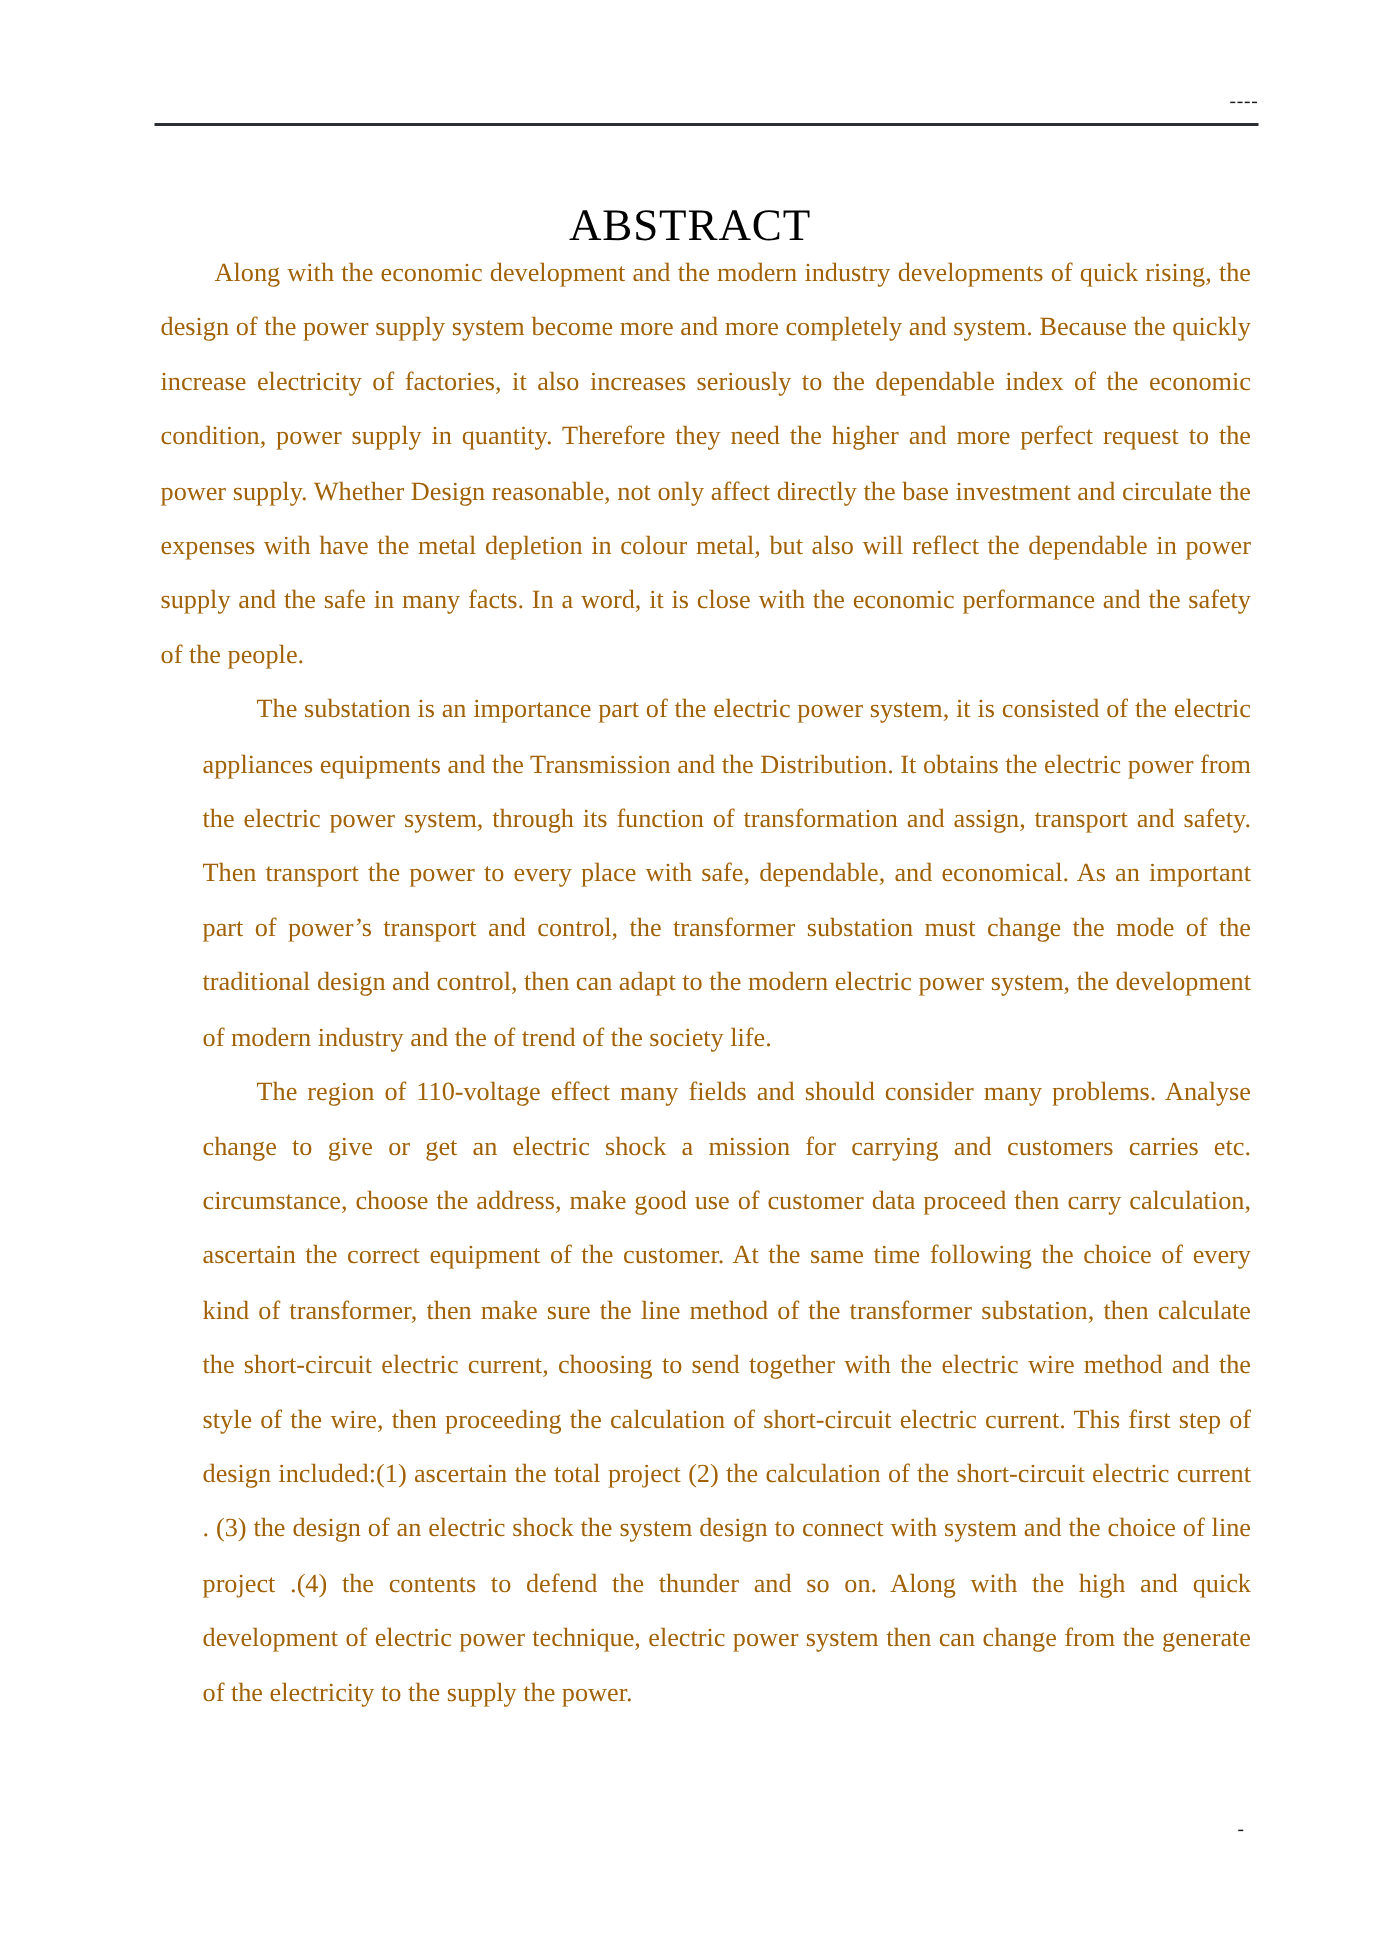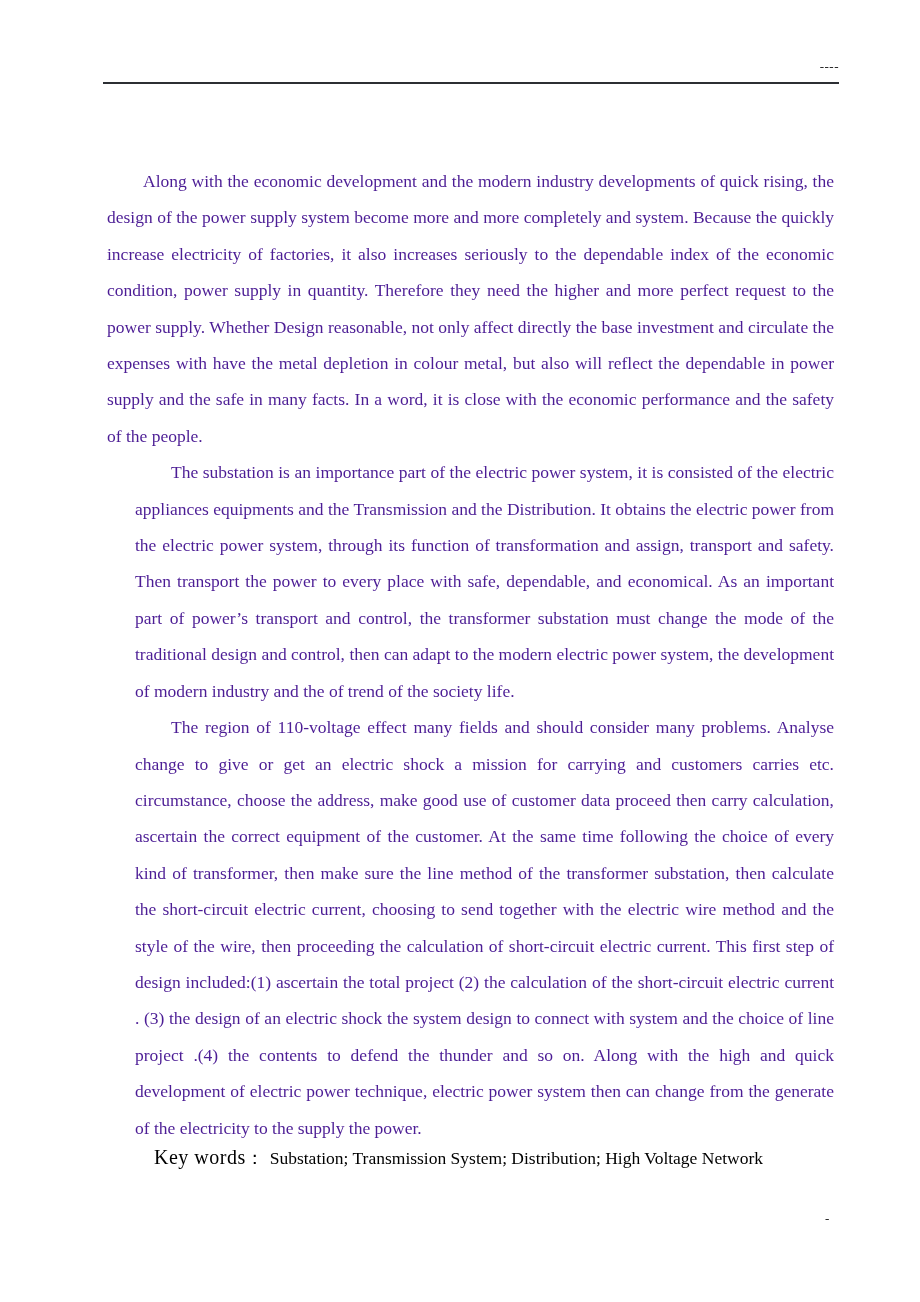--- a/index.html
+++ b/index.html
@@ -75,21 +75,21 @@
     width: 727px;
   }
   .para {
     margin: 0;
     text-indent: 36px;
     text-align: justify;
     text-justify: inter-word;
     font-size: 17.5px;
     line-height: 36.4px;
     font-family: "Liberation Serif", "DejaVu Serif", serif;
-    color: #4c1d95;
+    color: #a16207;
     -webkit-font-smoothing: antialiased;
   }
   .para + .para {
     margin-top: 0;
     margin-left: 28px;
   }
 
   
   .keywords {
     position: absolute;
@@ -135,28 +135,26 @@
 </head>
 <body>
 
 <div class="page">
 
   <div class="header">
     <div class="header-mark">----</div>
     <div class="header-rule"></div>
   </div>
 
+  <h1 class="doc-title">ABSTRACT</h1>
 
   <div class="body-wrap">
     <p class="para">Along with the economic development and the modern industry developments of quick rising, the design of the power supply system become more and more completely and system. Because the quickly increase electricity of factories, it also increases seriously to the dependable index of the economic condition, power supply in quantity. Therefore they need the higher and more perfect request to the power supply. Whether Design reasonable, not only affect directly the base investment and circulate the expenses with have the metal depletion in colour metal, but also will reflect the dependable in power supply and the safe in many facts. In a word, it is close with the economic performance and the safety of the people.</p>
     <p class="para">The substation is an importance part of the electric power system, it is consisted of the electric appliances equipments and the Transmission and the Distribution. It obtains the electric power from the electric power system, through its function of transformation and assign, transport and safety. Then transport the power to every place with safe, dependable, and economical. As an important part of power’s transport and control, the transformer substation must change the mode of the traditional design and control, then can adapt to the modern electric power system, the development of modern industry and the of trend of the society life.</p>
     <p class="para">The region of 110-voltage effect many fields and should consider many problems. Analyse change to give or get an electric shock a mission for carrying and customers carries etc. circumstance, choose the address, make good use of customer data proceed then carry calculation, ascertain the correct equipment of the customer. At the same time following the choice of every kind of transformer, then make sure the line method of the transformer substation, then calculate the short-circuit electric current, choosing to send together with the electric wire method and the style of the wire, then proceeding the calculation of short-circuit electric current. This first step of design included:(1) ascertain the total project (2) the calculation of the short-circuit electric current . (3) the design of an electric shock the system design to connect with system and the choice of line project .(4) the contents to defend the thunder and so on. Along with the high and quick development of electric power technique, electric power system then can change from the generate of the electricity to the supply the power.</p>
   </div>
 
-  <div class="keywords">
-    <span class="keywords-label">Key words</span><span class="keywords-colon">：</span><span class="keywords-value">Substation; Transmission System; Distribution; High Voltage Network</span>
-  </div>
 
   <div class="footer">
     <div class="footer-mark">-</div>
   </div>
 
 </div>
 
 </body></html>

